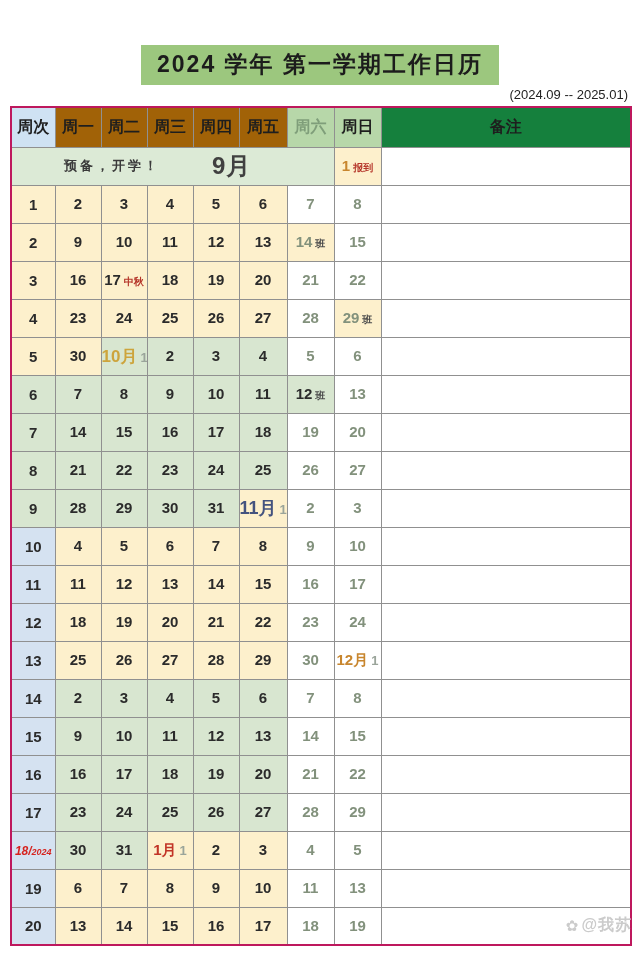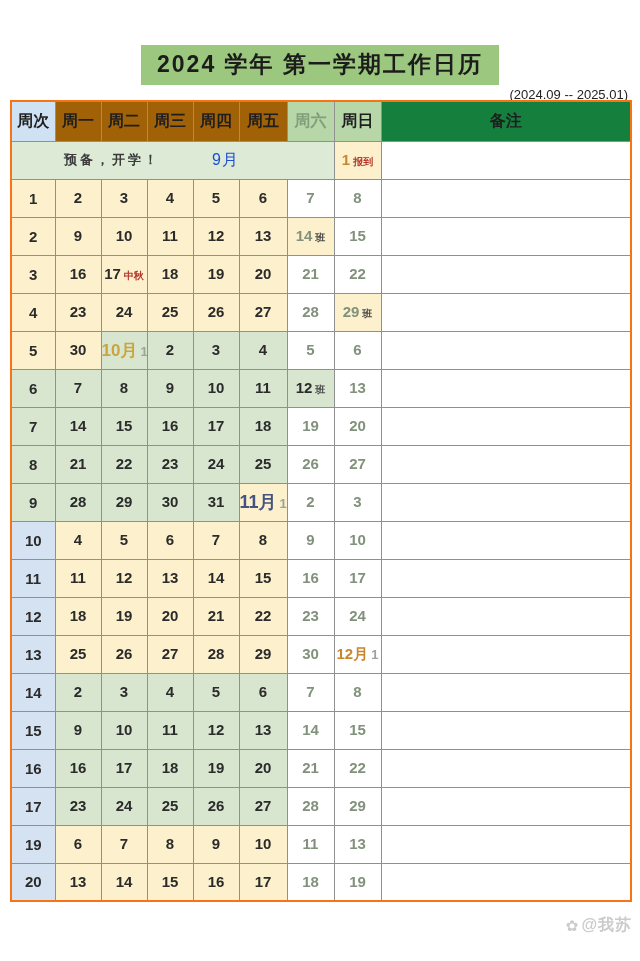--- a/index.html
+++ b/index.html
@@ -11,23 +11,23 @@
   .title-wrap{position:absolute;top:45px;left:0;width:640px;text-align:center;}
   .title{
     display:inline-block;background:#9cc77e;color:#1c1c1c;
     font-size:23px;font-weight:700;letter-spacing:2px;
     padding:5px 16px;line-height:1.3;
   }
   .subtitle{
     position:absolute;top:87px;right:12px;font-size:13px;font-weight:400;color:#222;
   }
   table.cal{
-    position:absolute;top:100px;left:10px;width:620px;
+    position:absolute;top:106px;left:10px;width:620px;
     border-collapse:collapse;table-layout:fixed;
-    border:2px solid #f97316;
+    border:2px solid #be185d;
   }
   table.cal th, table.cal td{
     border:1px solid #909090;text-align:center;vertical-align:middle;
     padding:0;overflow:hidden;white-space:nowrap;
   }
   tr.hdr{height:40px;}
   tr.month-row{height:38px;}
   tr.wk-row{height:38px;}
   th{font-size:16px;font-weight:700;color:#1e1e1e;}
   
@@ -51,21 +51,21 @@
   .t-hrs{color:#d6231f;font-weight:700;font-size:9px;font-style:italic;}
   .wk-num{font-size:14px;}
   
   td.month-merge{position:relative;}
   .m-note{
     position:absolute;left:52px;top:50%;transform:translateY(-50%);
     font-size:13px;font-weight:700;color:#3a3a3a;letter-spacing:3px;
   }
   .m-label{
     position:absolute;left:200px;top:50%;transform:translateY(-50%);
-    font-size:16px;font-weight:400;color:#1d4ed8;letter-spacing:1px;
+    font-size:24px;font-weight:700;color:#404040;letter-spacing:1px;
   }
   .watermark{
     position:absolute;top:915px;right:8px;font-size:16px;font-weight:700;
     color:#cbcbcb;letter-spacing:1px;display:flex;align-items:center;gap:2px;
   }
   .watermark .wicon{font-size:15px;}
 </style>
 </head>
 <body>
 
@@ -290,20 +290,31 @@
         <td class="bg-g"><span class="t-d">23</span></td>
         <td class="bg-g"><span class="t-d">24</span></td>
         <td class="bg-g"><span class="t-d">25</span></td>
         <td class="bg-g"><span class="t-d">26</span></td>
         <td class="bg-g"><span class="t-d">27</span></td>
         <td class="bg-w"><span class="t-w">28</span></td>
         <td class="bg-w"><span class="t-w">29</span></td>
         <td class="bg-w"></td>
       </tr>
       <tr class="wk-row">
+        <td class="wk-num bg-b"><span class="t-hr">18/</span><span class="t-hrs">2024</span></td>
+        <td class="bg-g"><span class="t-d">30</span></td>
+        <td class="bg-g"><span class="t-d">31</span></td>
+        <td class="bg-y"><span class="t-r">1月</span><span class="t-t">1</span></td>
+        <td class="bg-y"><span class="t-d">2</span></td>
+        <td class="bg-y"><span class="t-d">3</span></td>
+        <td class="bg-w"><span class="t-w">4</span></td>
+        <td class="bg-w"><span class="t-w">5</span></td>
+        <td class="bg-w"></td>
+      </tr>
+      <tr class="wk-row">
         <td class="wk-num bg-b"><span class="t-d">19</span></td>
         <td class="bg-y"><span class="t-d">6</span></td>
         <td class="bg-y"><span class="t-d">7</span></td>
         <td class="bg-y"><span class="t-d">8</span></td>
         <td class="bg-y"><span class="t-d">9</span></td>
         <td class="bg-y"><span class="t-d">10</span></td>
         <td class="bg-w"><span class="t-w">11</span></td>
         <td class="bg-w"><span class="t-w">13</span></td>
         <td class="bg-w"></td>
       </tr>

